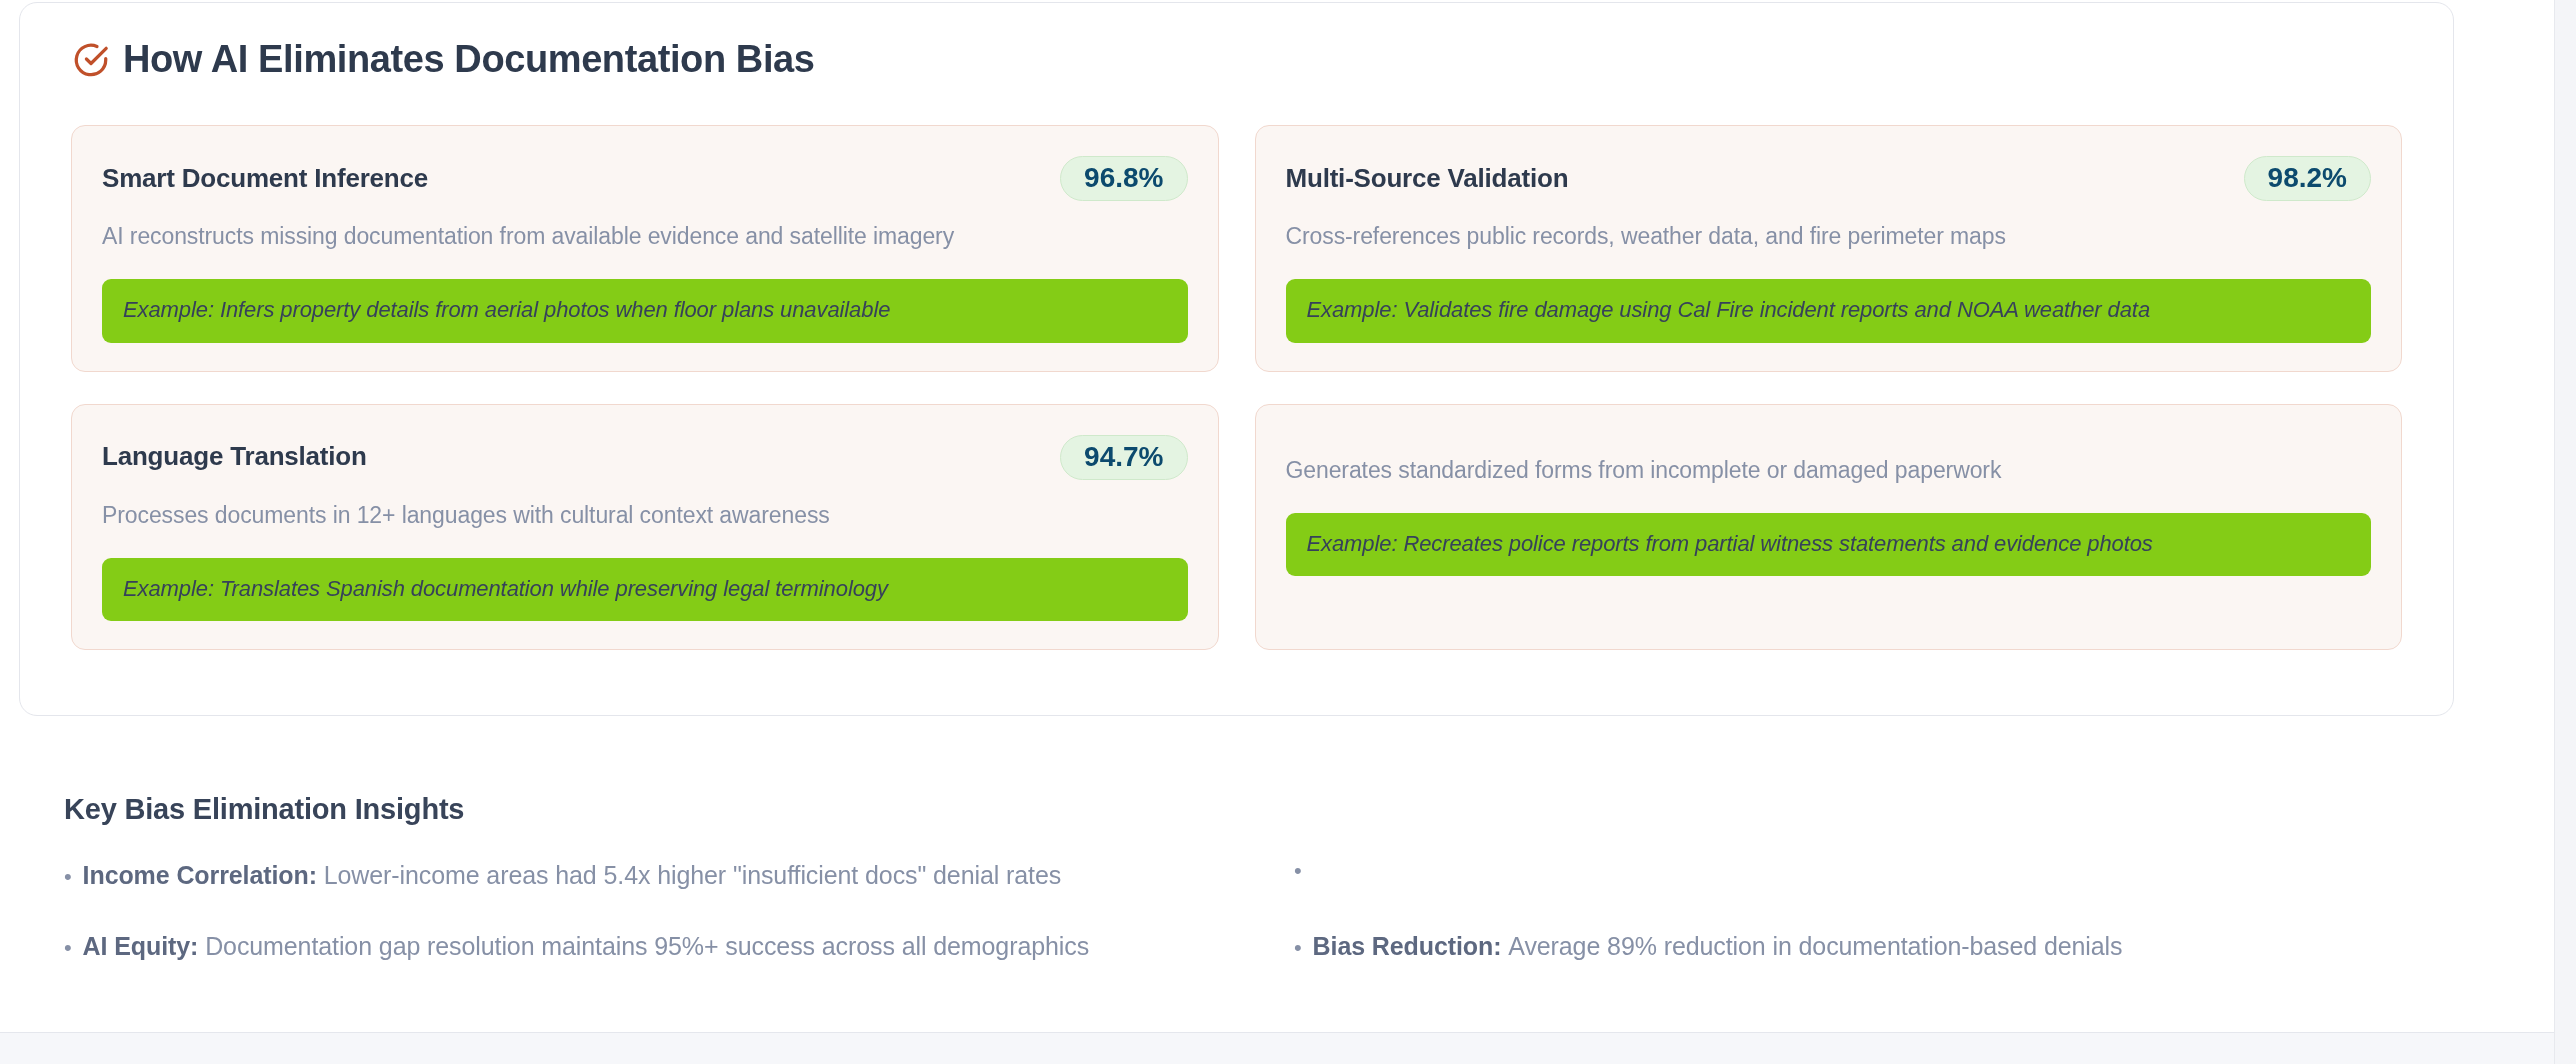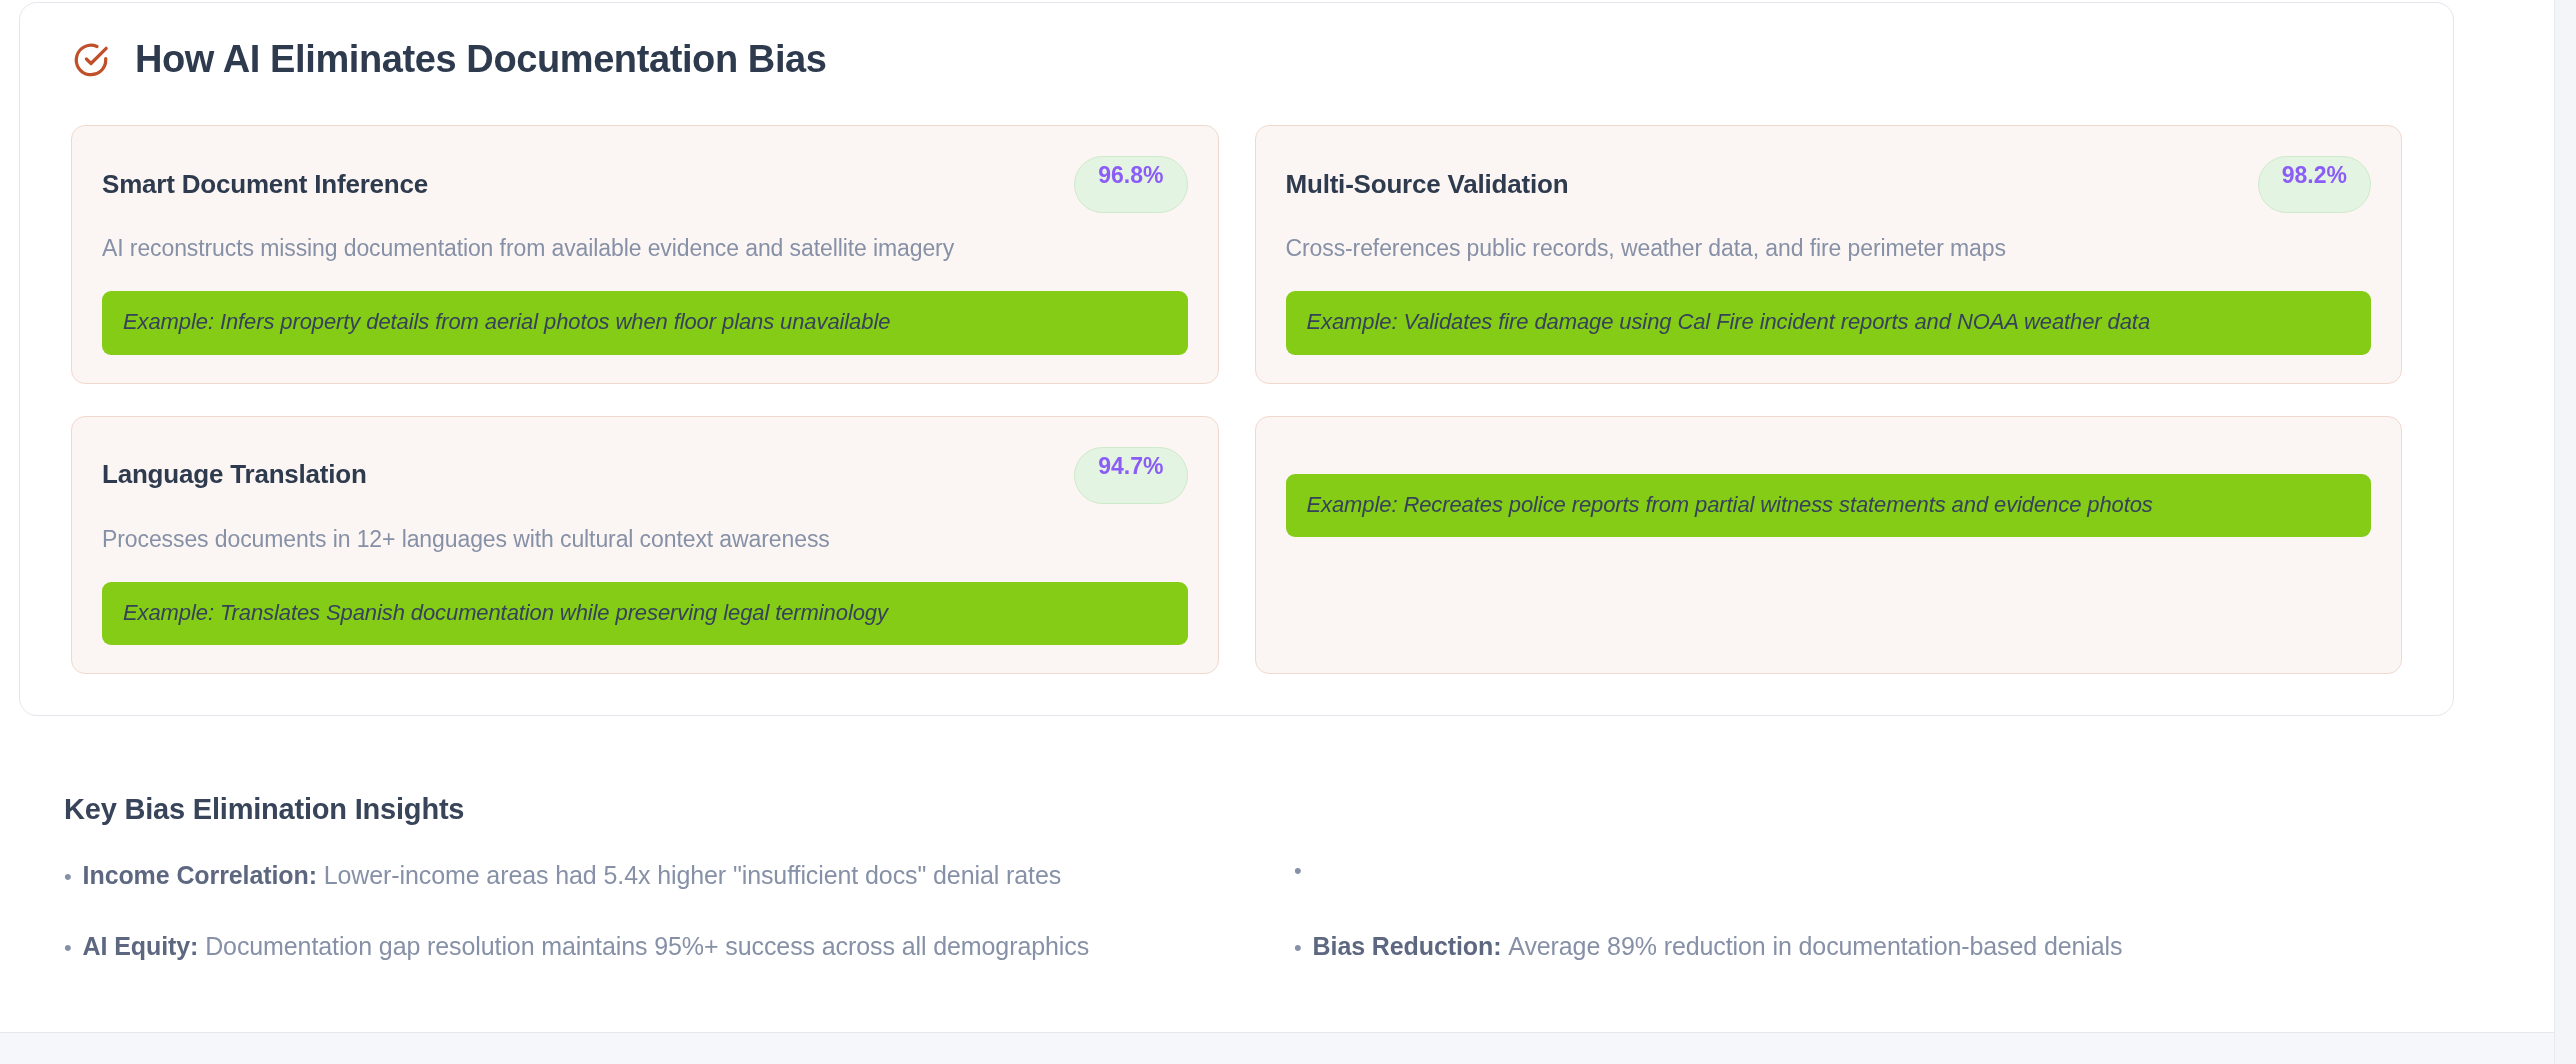--- a/index.html
+++ b/index.html
@@ -47,21 +47,21 @@
     width: 2435px;
     height: 714px;
     background: #ffffff;
     border: 1.5px solid #e4e6ec;
     border-radius: 18px;
   }
 
   .panel-header {
     display: flex;
     align-items: center;
-    gap: 25px;
+    gap: 13px;
     padding: 36px 0 0 52px;
   }
 
   .check-circle-icon {
     width: 38px;
     height: 38px;
     flex: 0 0 38px;
     display: block;
     margin-top: 2px;
   }
@@ -101,25 +101,25 @@
     font-weight: 700;
     color: #2e3a4d;
     letter-spacing: -0.2px;
     line-height: 1.15;
   }
 
   .accuracy-badge {
     flex: 0 0 auto;
     background: #e4f4e2;
     border: 1.5px solid #cfe9cb;
-    color: #8b5cf6;
-    font-size: 23px;
+    color: #0c4a6e;
+    font-size: 28px;
     font-weight: 700;
     border-radius: 988px;
-    padding: 7px 23px 25px 23px;
+    padding: 7px 23px 8px 23px;
     line-height: 1;
     white-space: nowrap;
   }
 
   .card-desc {
     margin-top: 20px;
     font-size: 23px;
     color: #8690a6;
     line-height: 1.35;
     letter-spacing: -0.1px;
@@ -247,20 +247,21 @@
         <article class="feature-card">
           <div class="card-top">
             <h2 class="card-title">Language Translation</h2>
             <span class="accuracy-badge">94.7%</span>
           </div>
           <p class="card-desc">Processes documents in 12+ languages with cultural context awareness</p>
           <div class="card-example">Example: Translates Spanish documentation while preserving legal terminology</div>
         </article>
 
         <article class="feature-card">
+          <p class="card-desc">Generates standardized forms from incomplete or damaged paperwork</p>
           <div class="card-example">Example: Recreates police reports from partial witness statements and evidence photos</div>
         </article>
 
       </div>
     </section>
 
     <section class="insights">
       <h2 class="insights-title">Key Bias Elimination Insights</h2>
 
       <div class="insights-grid">

